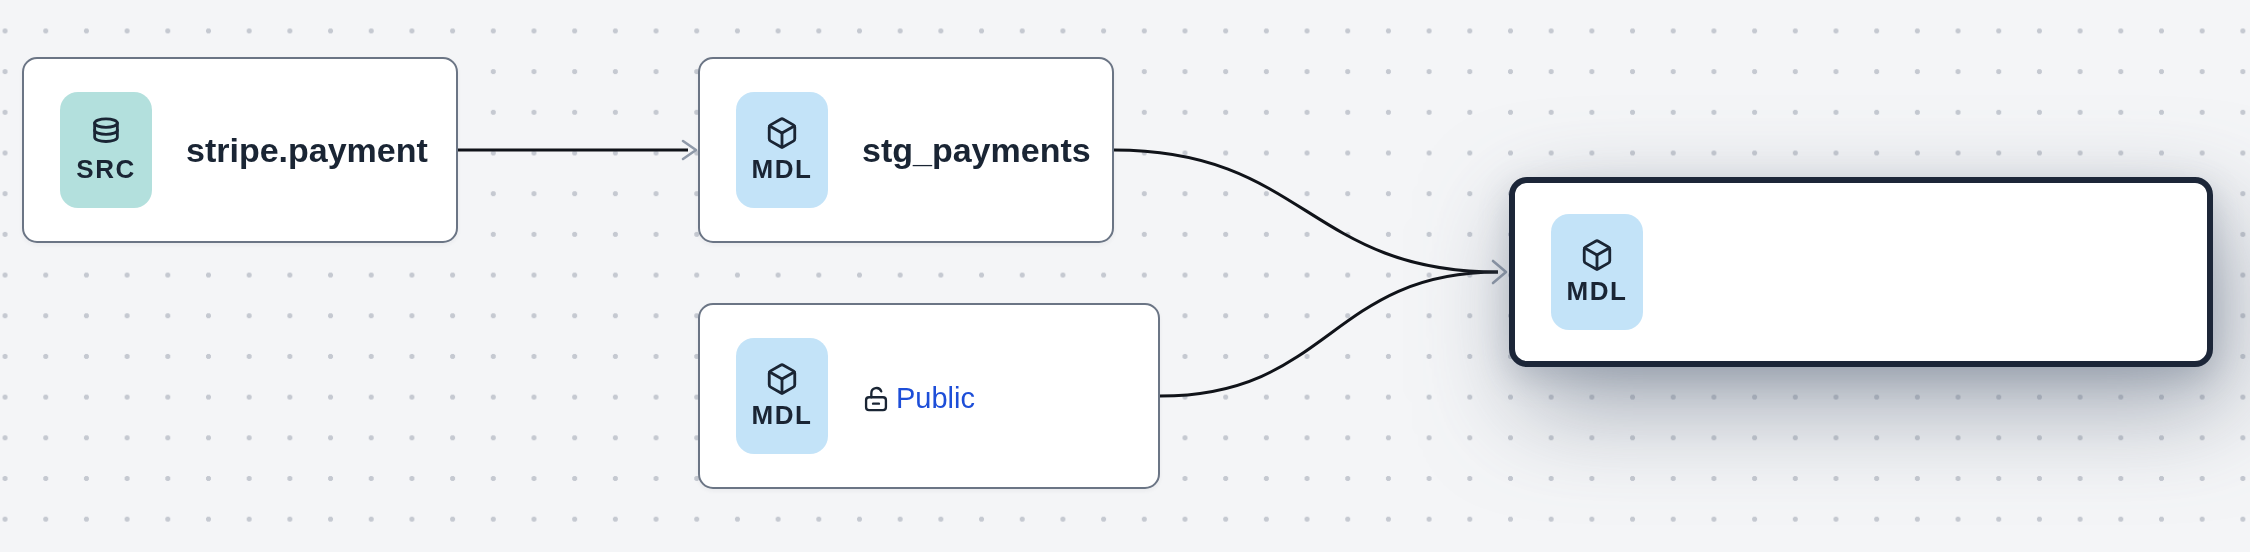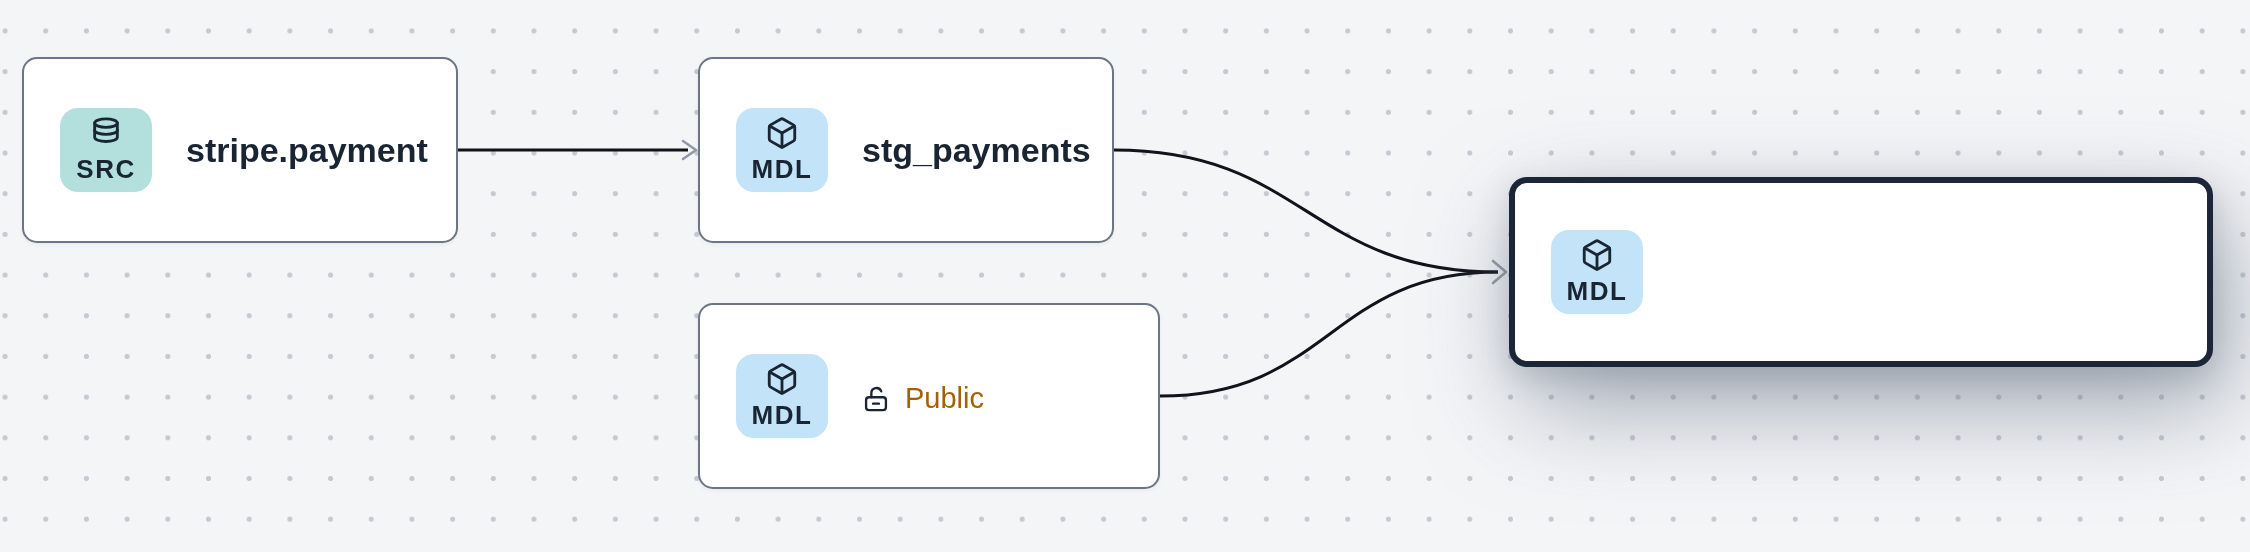--- a/index.html
+++ b/index.html
@@ -55,21 +55,21 @@
     box-shadow: 0 2px 4px rgba(30,40,60,0.05);
     cursor: pointer;
   }
   .node.selected {
     border: 6px solid #1c2638;
     border-radius: 18px;
     box-shadow: 14px 38px 100px rgba(98,110,130,0.58), 0 10px 30px rgba(98,110,130,0.25);
   }
   .node-badge {
     width: 92px;
-    height: 84px;
+    height: 116px;
     border-radius: 18px;
     flex: 0 0 auto;
     display: flex;
     flex-direction: column;
     align-items: center;
     justify-content: center;
     color: #1a2534;
   }
   .badge-teal { background: #b3e0dd; }
   .badge-blue { background: #c3e3f8; }
@@ -90,25 +90,25 @@
   .node-title {
     font-size: 34px;
     font-weight: 600;
     color: #1a2534;
     white-space: nowrap;
     line-height: 1.2;
   }
   .node-subtitle {
     display: flex;
     align-items: center;
-    gap: 15px;
+    gap: 6px;
     margin-top: 6px;
     font-size: 29px;
     font-weight: 400;
-    color: #a16207;
+    color: #1d4ed8;
     line-height: 1.1;
   }
   .node-subtitle svg { display: block; }
 
   
   #node-stripe-payment { left: 22px;   top: 57px;  width: 436px; height: 186px; }
   #node-stg-payments   { left: 698px;  top: 57px;  width: 416px; height: 186px; }
   #node-fct-orders     { left: 698px;  top: 303px; width: 462px; height: 186px; }
   #node-agg-journey    { left: 1509px; top: 177px; width: 704px; height: 190px; }
 </style>

